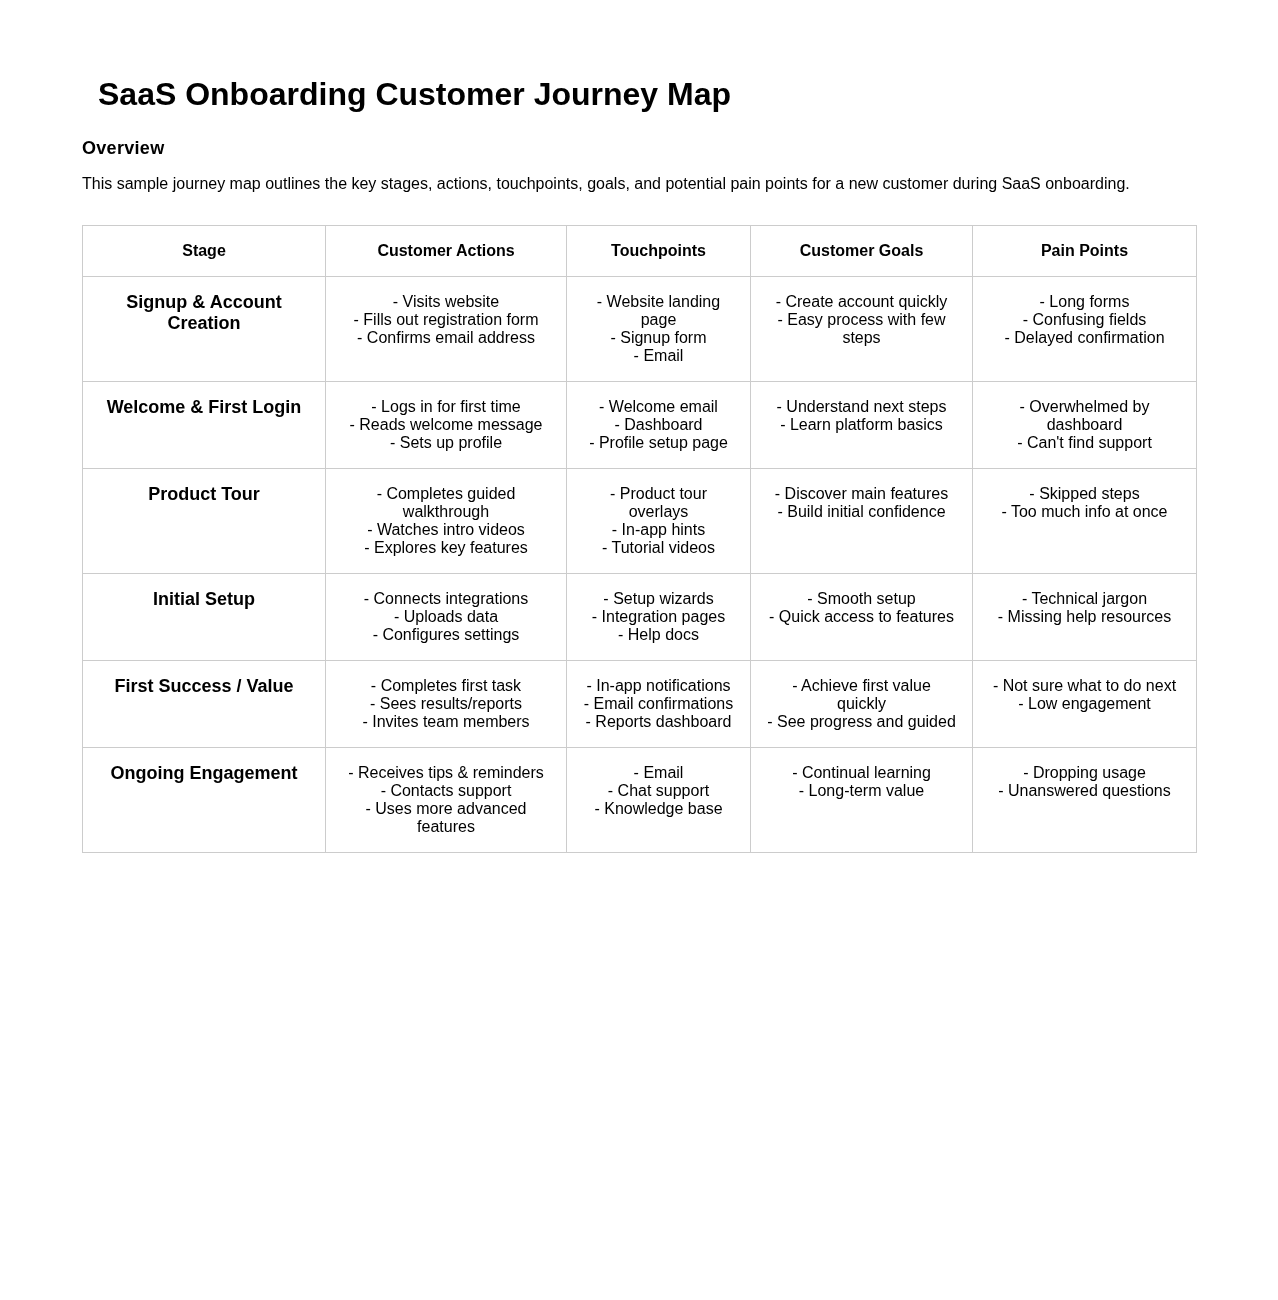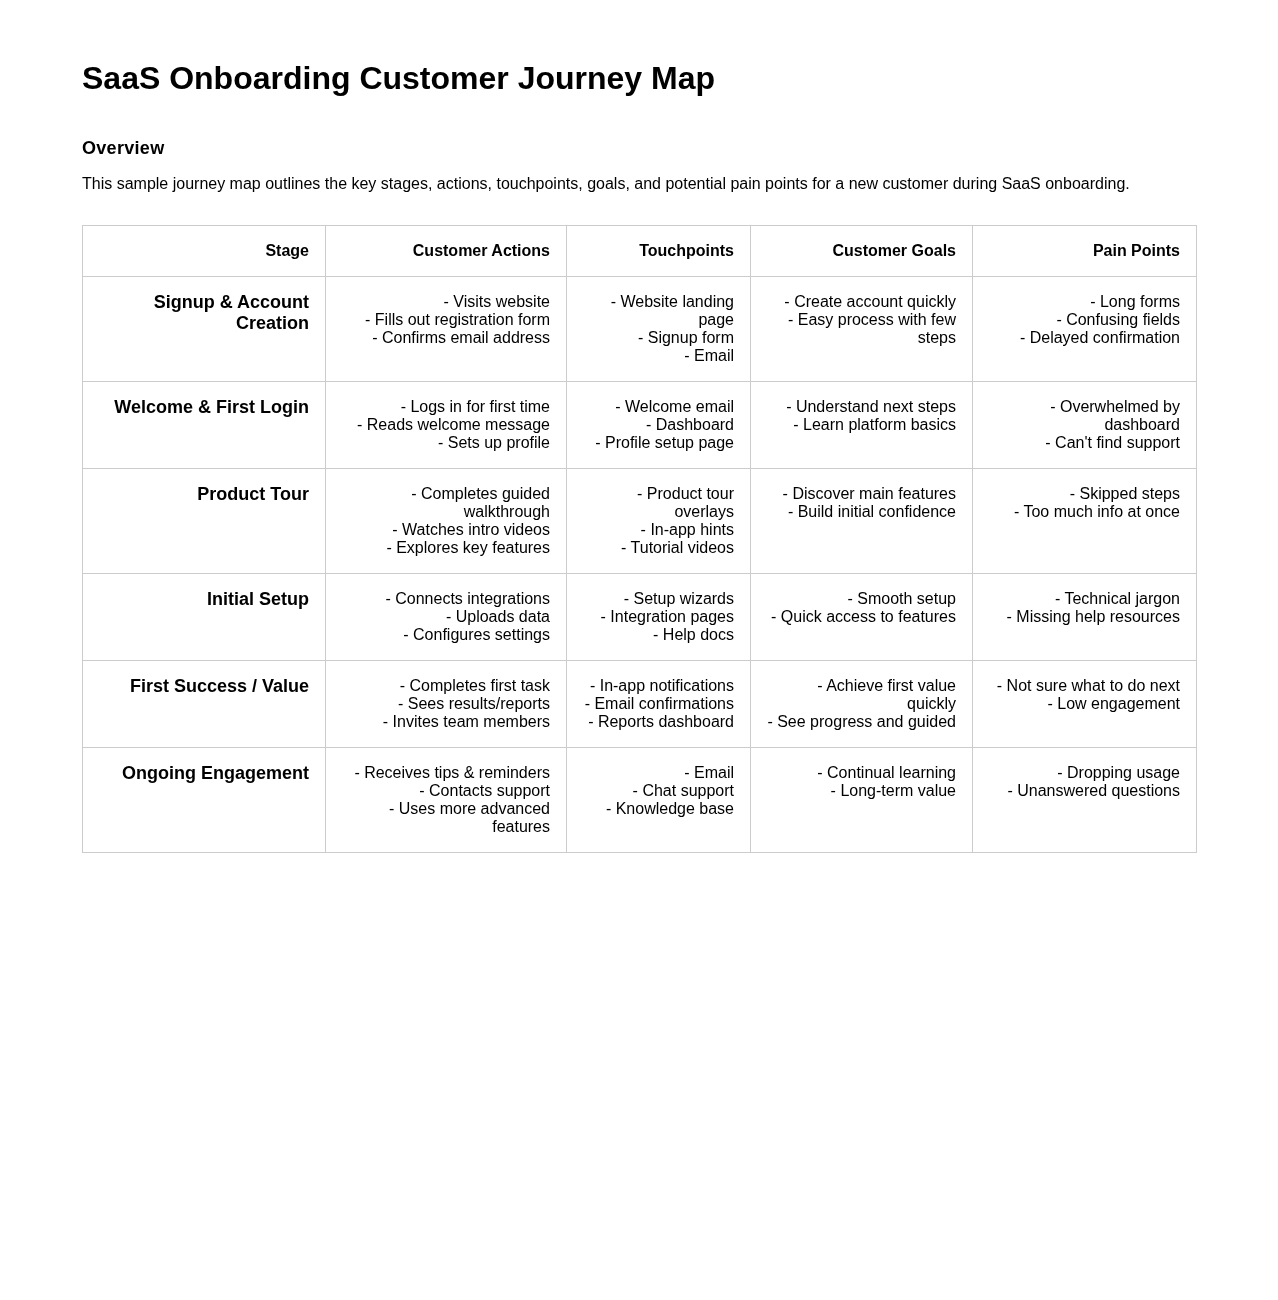--- a/index.html
+++ b/index.html
@@ -4,40 +4,40 @@
 <style>
   html, body { margin: 0; padding: 0; background: #ffffff; }
   body {
     width: 1278px; height: 1300px;
     font-family: "Liberation Sans", sans-serif;
     color: #000;
     position: relative;
   }
   .page { position: absolute; left: 82px; top: 0; width: 1114px; }
   h1 {
-    margin: 0; position: absolute; top: 59px; left: 0;
+    margin: 16px; position: absolute; top: 59px; left: 0;
     font-size: 32px; font-weight: bold; line-height: 38px; white-space: nowrap;
   }
   h2 {
     margin: 0; position: absolute; top: 137px; left: 0;
     font-size: 18px; font-weight: bold; line-height: 22px; letter-spacing: 0.3px;
   }
   p.overview {
     margin: 0; position: absolute; top: 174px; left: 0;
     font-size: 16px; line-height: 20px; white-space: nowrap;
   }
   table {
     position: absolute; top: 225px; left: 0;
     width: 1114px; border-collapse: collapse;
     table-layout: fixed;
   }
   th, td {
     border: 1px solid #cccccc;
     vertical-align: top;
-    text-align: right;
+    text-align: center;
     padding: 0 16px;
     font-size: 16px;
     line-height: 18px;
   }
   th {
     height: 50px; vertical-align: middle;
     font-weight: bold; font-size: 16px;
   }
   td { padding-top: 16px; padding-bottom: 16px; }
   td.stage { font-weight: bold; font-size: 18px; line-height: 21px; padding-top: 15px; }

